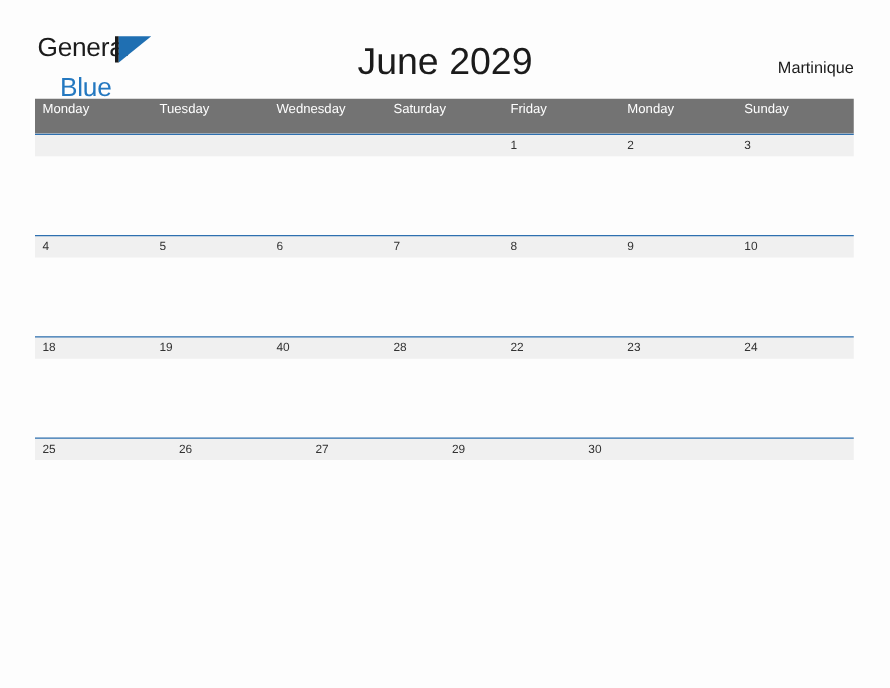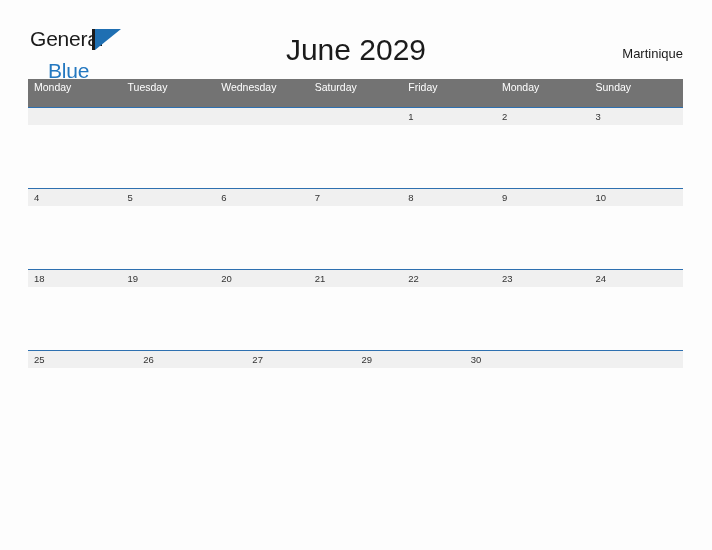--- a/index.html
+++ b/index.html
@@ -226,22 +226,22 @@
       <div class="day-body-cell"></div>
       <div class="day-body-cell"></div>
     </div>
   </div>
 
 
   <div class="week-row">
     <div class="date-band">
       <div class="day-cell">18</div>
       <div class="day-cell">19</div>
-      <div class="day-cell">20</div>
-      <div class="day-cell">21</div>
+      <div class="day-cell">40</div>
+      <div class="day-cell">28</div>
       <div class="day-cell">22</div>
       <div class="day-cell">23</div>
       <div class="day-cell">24</div>
     </div>
     <div class="day-body">
       <div class="day-body-cell"></div>
       <div class="day-body-cell"></div>
       <div class="day-body-cell"></div>
       <div class="day-body-cell"></div>
       <div class="day-body-cell"></div>

